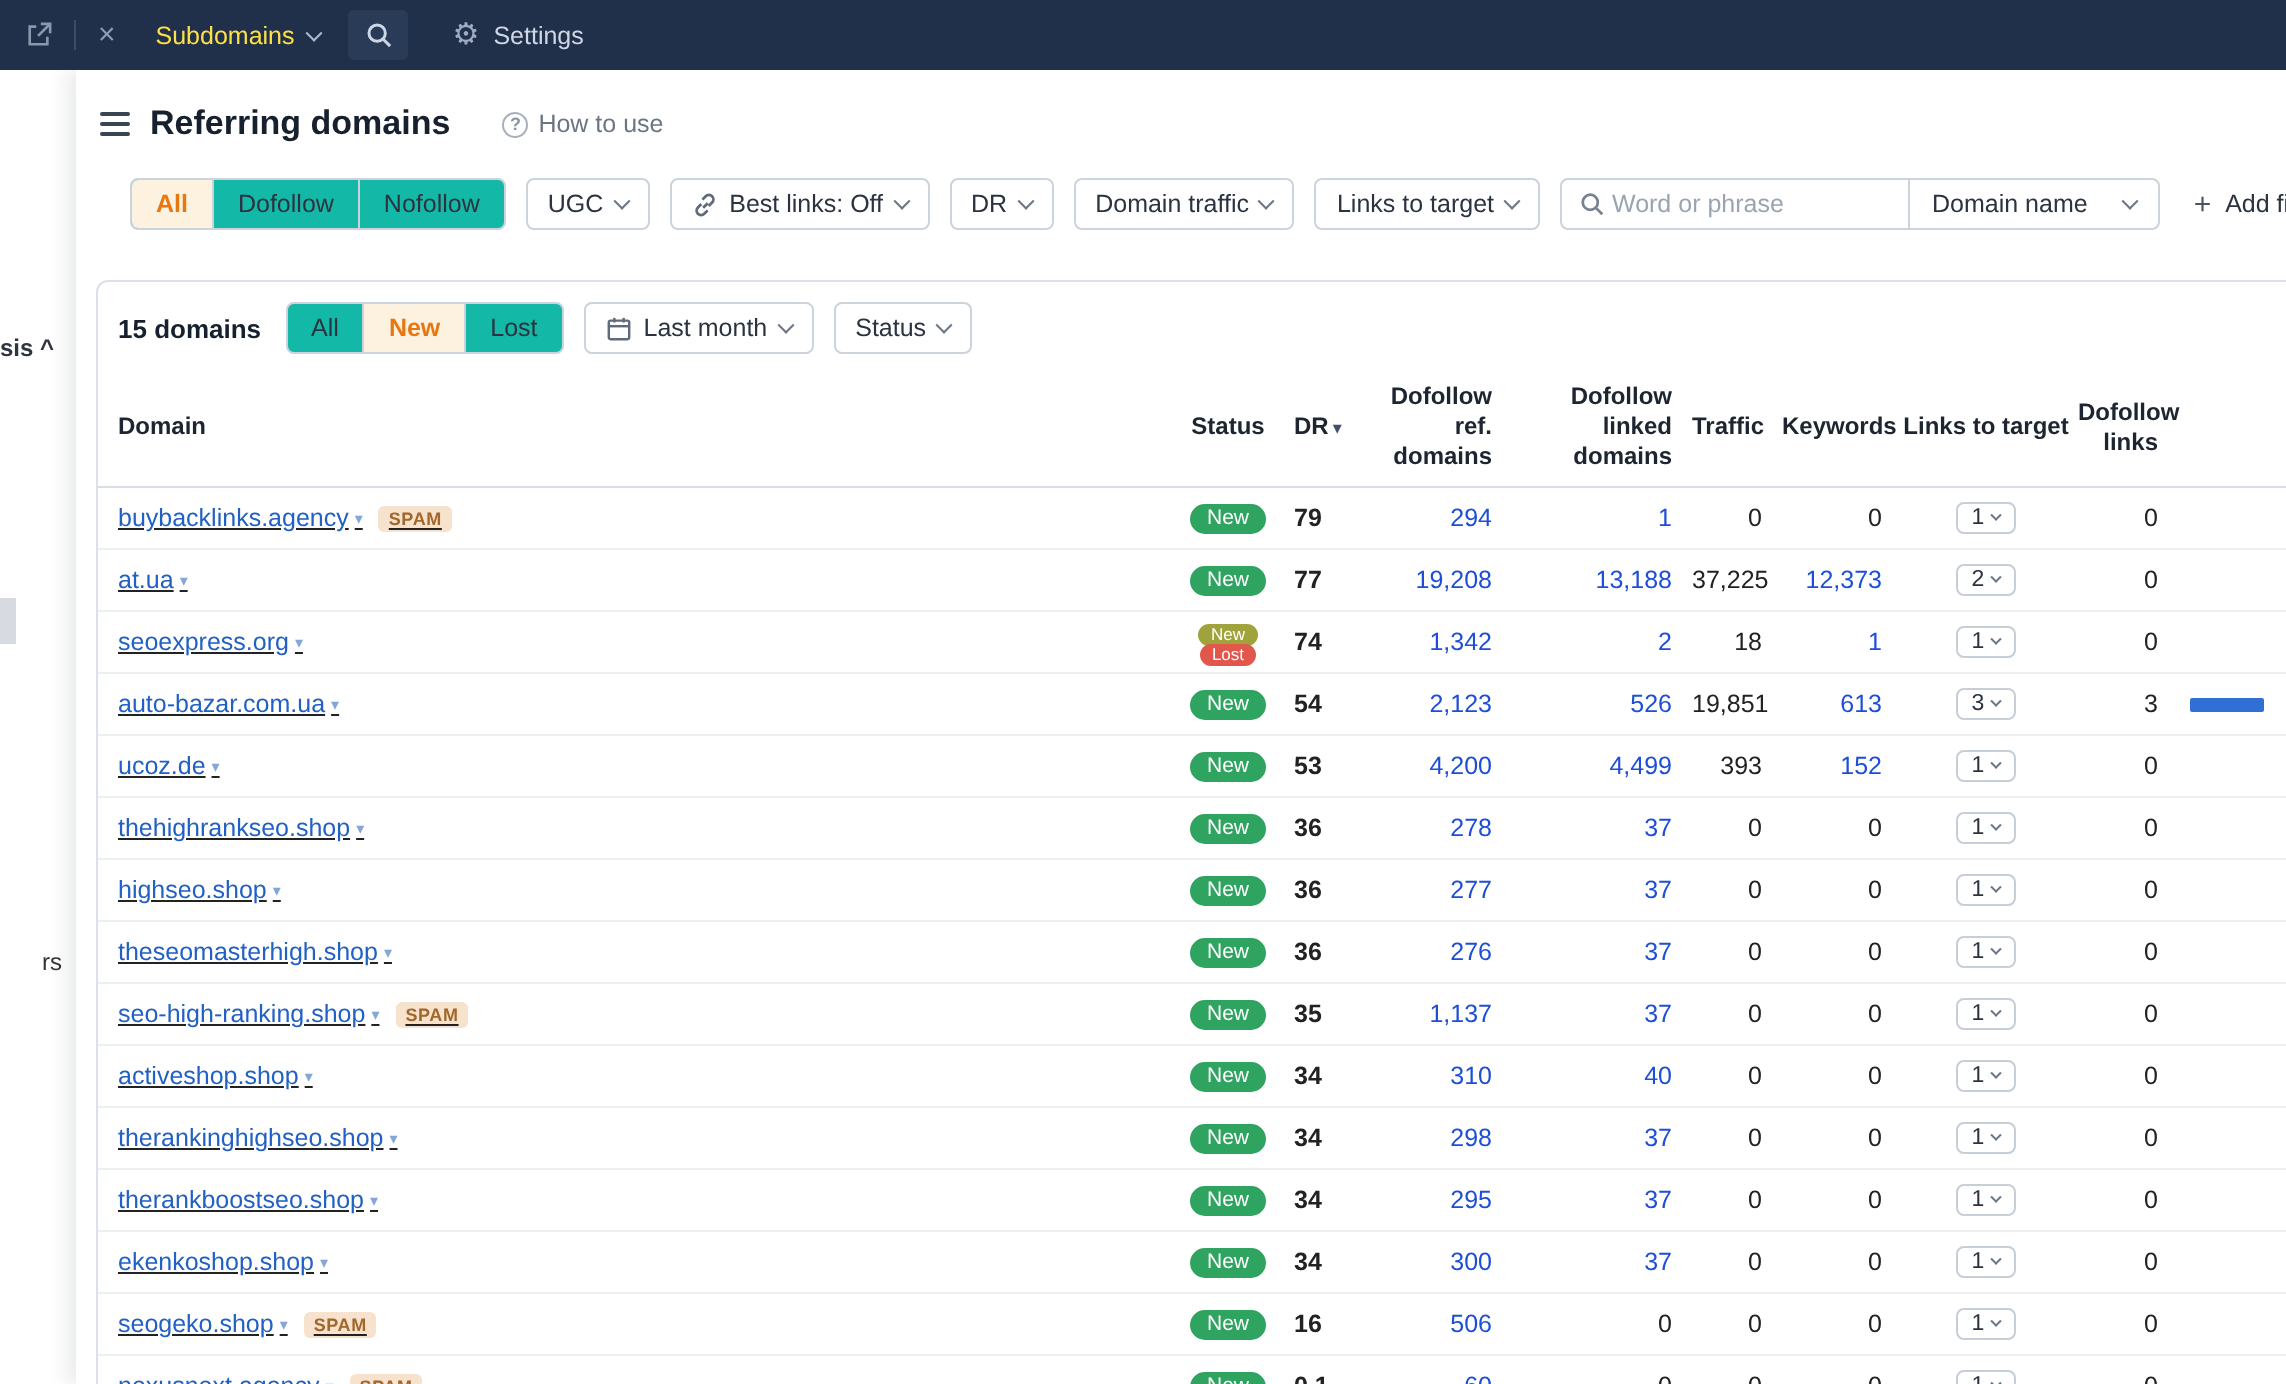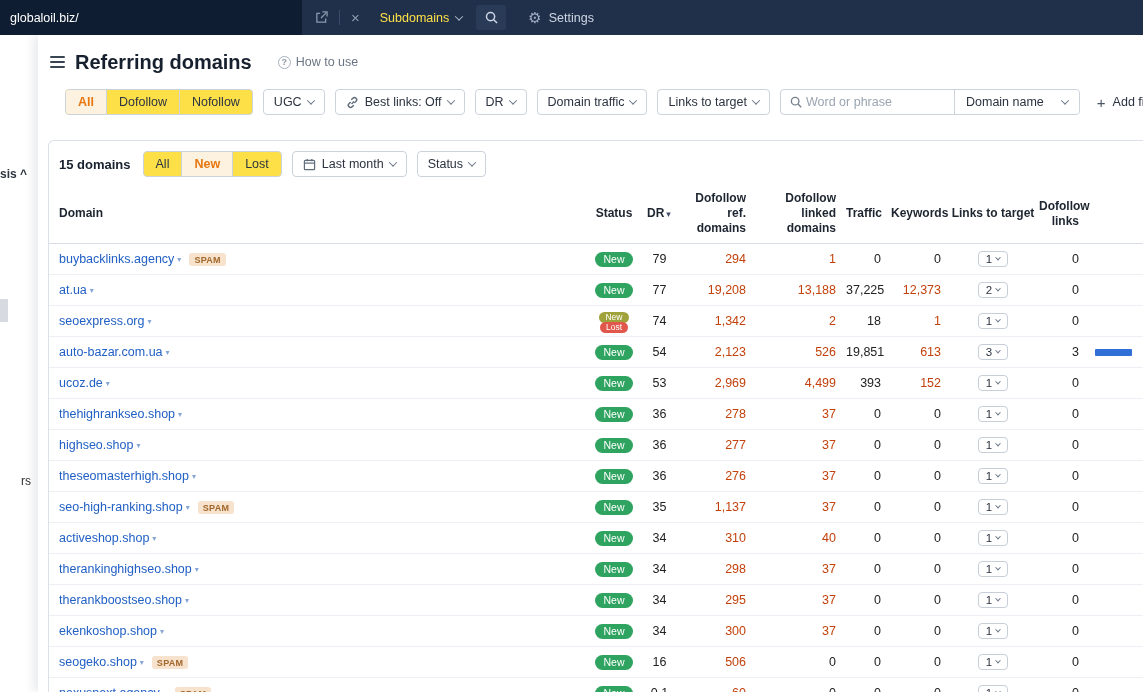--- a/index.html
+++ b/index.html
@@ -28,31 +28,31 @@
   .bg-frag-bottom { top:474px; font-weight:normal; color:#333;margin-left:21px; }
   .bg-box { position:absolute; left:0; top:299px; width:8px; height:23px; background:#d7dbe1; z-index:1; }
 
   
   .panel { position:absolute; left:38px; right:0; top:35px; bottom:0; background:#fff;
     box-shadow:-4px 0 10px rgba(20,30,50,.10); z-index:2; }
 
   .page-head { height:54px; display:flex; align-items:center; padding-left:12px; }
   .hamburger { width:15px; display:inline-flex; flex-direction:column; gap:3px; cursor:pointer; }
   .hamburger i { display:block; height:2px; background:#3a4554; border-radius:1px; }
-  .page-title { font-size:20px; font-weight:bold; color:#17202e; margin-left:10px; }
+  .page-title { font-size:17px; font-weight:bold; color:#17202e; margin-left:10px; }
   .help { margin-left:26px; display:inline-flex; align-items:center; gap:5px; color:#6b7684;
     font-size:12.5px; cursor:pointer; }
   .qmark { width:13px; height:13px; border:1.2px solid #a7b0bd; border-radius:50%;
     display:inline-flex; align-items:center; justify-content:center; font-size:9px;
     font-weight:bold; color:#8a95a5; }
 
   
   .filter-row { display:flex; align-items:center; padding-left:27px; gap:10px; height:26px; }
   .seg { display:inline-flex; border:1px solid #ccd3dc; border-radius:4px; overflow:hidden;
-    height:26px; background:#fde047; flex:none; }
+    height:26px; background:#14b8a6; flex:none; }
   .seg > span { padding:0 12px; line-height:24px; font-size:12.5px; color:#2b3340;
     cursor:pointer; border-left:1px solid #ccd3dc; }
   .seg > span:first-child { border-left:0; }
   .seg > span.sel { background:#fdf2e0; color:#e8770f; font-weight:bold; }
   .fbtn { height:26px; background:#fff; border:1px solid #ccd3dc; border-radius:4px;
     display:inline-flex; align-items:center; gap:6px; padding:0 10px; font-size:12.5px;
     color:#2b3340; cursor:pointer; font-family:inherit; flex:none; }
   .chev { display:inline-block; width:6px; height:6px; border-right:1.5px solid #6b7686;
     border-bottom:1.5px solid #6b7686; transform:rotate(45deg) translate(-1px,-1px); }
   .chev-light { border-color:#aeb9cc; margin-left:7px; }
@@ -82,51 +82,50 @@
   table.grid { border-collapse:collapse; table-layout:fixed; width:1095px; margin-top:2px; }
   th { font-size:12px; font-weight:bold; color:#1d2530; border-bottom:1px solid #d9dee6;
     padding:6px 2px 7px; line-height:1.25; vertical-align:middle; }
   .th-domain { text-align:left; padding-left:10px; }
   .th-center { text-align:center; }
   .th-dr { text-align:left; padding-left:3px; cursor:pointer; }
   .sort-caret { font-size:9px; color:#44506b; margin-left:2px; }
   .th-num { text-align:right; padding-right:8px; }
   td { height:31px; border-bottom:1px solid #eceff3; font-size:12.5px; color:#222;
     padding:0 2px; vertical-align:middle; }
-  .td-domain { padding-left:10px; white-space:nowrap; overflow:hidden; }
+  .td-domain { padding-left:10px; white-space:nowrap; overflow:hidden;text-decoration:underline; }
   .dlink { color:#2160c4; text-decoration:none; cursor:pointer; }
   .dcaret { color:#86a6d8; font-size:8px; margin-left:3px; vertical-align:1px; cursor:pointer; }
   .spam { background:#f6e2cd; color:#a2672a; font-size:9px; font-weight:bold;
     padding:1.5px 5px; border-radius:3px; margin-left:8px; letter-spacing:.3px; vertical-align:1px; }
   .td-center { text-align:center; }
   .badges { display:inline-flex; flex-direction:column; align-items:center; }
   .badge { border-radius:9px; color:#fff; }
   .badge-new { background:#2fa360; font-size:10.5px; padding:1.5px 8px; }
   .badge-sm { font-size:8.5px; padding:0.5px 6px; }
   .badge-mixed { background:#a0a33c; }
   .badge-lost { background:#e2574c; margin-top:-1px; }
-  .td-dr { text-align:center; padding-left:3px; }
+  .td-dr { text-align:left; padding-left:3px;font-weight:bold; }
   .td-num { text-align:right; padding-right:8px; }
-  .numlink { color:#c2410c; text-decoration:none; cursor:pointer;margin-top:40px; }
+  .numlink { color:#1d4ed8; text-decoration:none; cursor:pointer;margin-top:40px; }
   .mini-select { display:inline-flex; align-items:center; gap:4px; border:1px solid #c6ced8;
     border-radius:4px; padding:1px 7px; font-size:11.5px; background:#fff; color:#2b3340;
     cursor:pointer; }
   .td-bar { padding:0; }
   .bar { display:inline-block; width:37px; height:7px; background:#3070d6; border-radius:1px;
     margin-left:8px; vertical-align:middle; }
 </style>
 </head>
 <body>
 
 <span class="bg-frag bg-frag-top">sis ^</span>
 <span class="bg-box"></span>
 <span class="bg-frag bg-frag-bottom">rs</span>
 
 <div class="topbar">
-  <div class="url-input">globaloil.biz/</div>
   <span class="tb-icon">
     <svg width="13" height="13" viewBox="0 0 14 14" fill="none" stroke="#8a97ad" stroke-width="1.4">
       <path d="M5.5 2.5H2v9.5h9.5V8"></path>
         <path d="M8 1h5v5"></path>
         <path d="M12.5 1.5L6.5 7.5"></path>
     </svg>
   </span>
   <span class="tb-sep"></span>
   <span class="tb-close">×</span>
   <button class="tb-mode">
@@ -356,21 +355,21 @@
   </tr>
 
   <tr>
     <td class="td-domain">
       <a class="dlink">ucoz.de</a><span class="dcaret">▾</span>
     </td>
     <td class="td-center"><span class="badges">
                 <span class="badge badge-new">New</span>
               </span></td>
     <td class="td-dr">53</td>
-    <td class="td-num"><a class="numlink">2,969</a></td>
+    <td class="td-num"><a class="numlink">4,200</a></td>
     <td class="td-num"><span class="numlink">4,499</span></td>
     <td class="td-num">393</td>
     <td class="td-num"><span class="numlink">152</span></td>
     <td class="td-center">
       <span class="mini-select">
         <span>1</span>
         <span class="chev chev-xs"></span>
       </span>
     </td>
     <td class="td-num">0</td>

